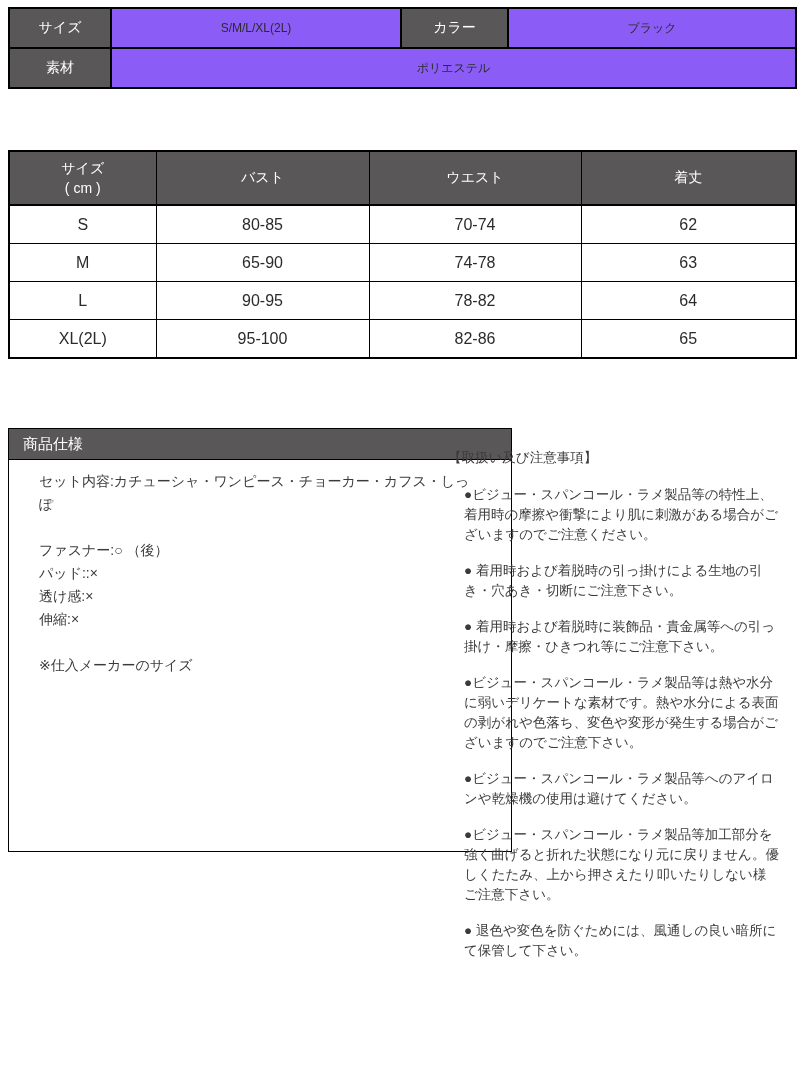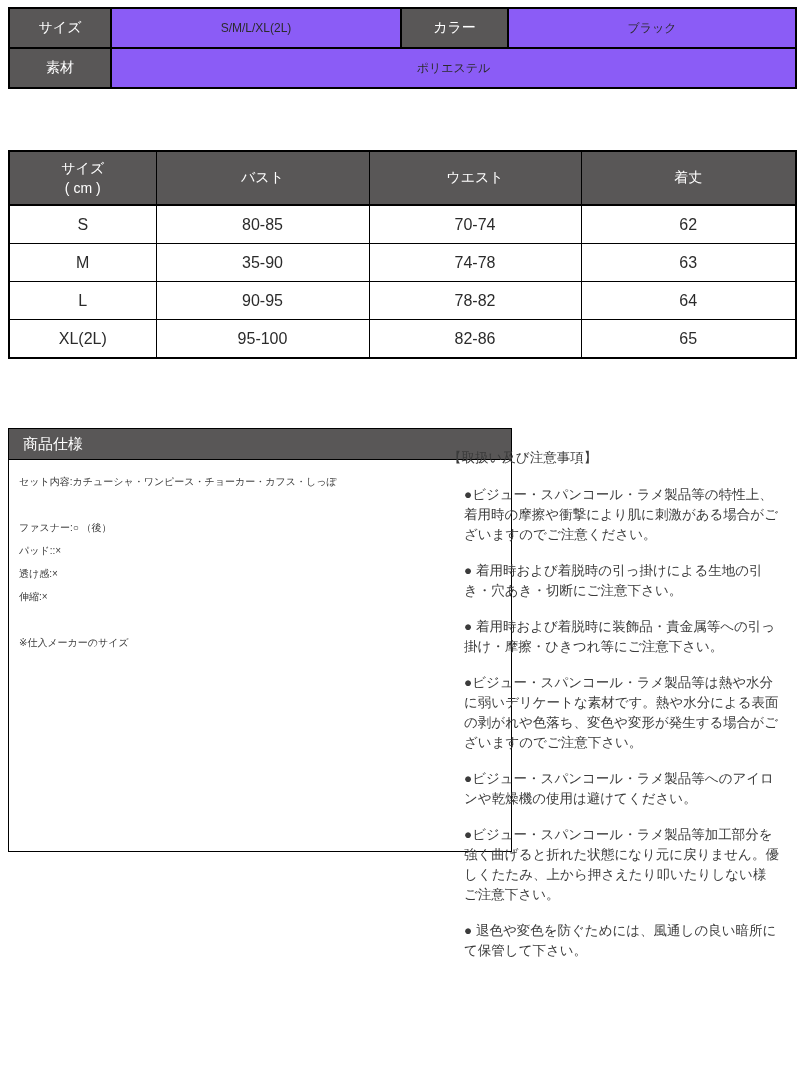--- a/index.html
+++ b/index.html
@@ -89,22 +89,22 @@
     height: 30px;
     line-height: 30px;
     padding-left: 14px;
     font-size: 15px;
   }
   .product-box .body {
     border: 1px solid #000000;
     border-top: none;
     box-sizing: border-box;
     height: 392px;
-    padding: 10px 10px;
-    font-size: 10px;
+    padding: 10px 30px;
+    font-size: 14px;
     line-height: 23px;
     color: #3b3b3b;
   }
   .product-box .body .spacer { height: 23px; }
 
   
   .precautions {
     position: absolute;
     left: 448px;
     top: 448px;
@@ -165,21 +165,21 @@
   </thead>
   <tbody>
     <tr>
       <td>S</td>
       <td>80-85</td>
       <td>70-74</td>
       <td>62</td>
     </tr>
     <tr>
       <td>M</td>
-      <td>35-90</td>
+      <td>65-90</td>
       <td>74-78</td>
       <td>63</td>
     </tr>
     <tr>
       <td>L</td>
       <td>90-95</td>
       <td>78-82</td>
       <td>64</td>
     </tr>
     <tr>

